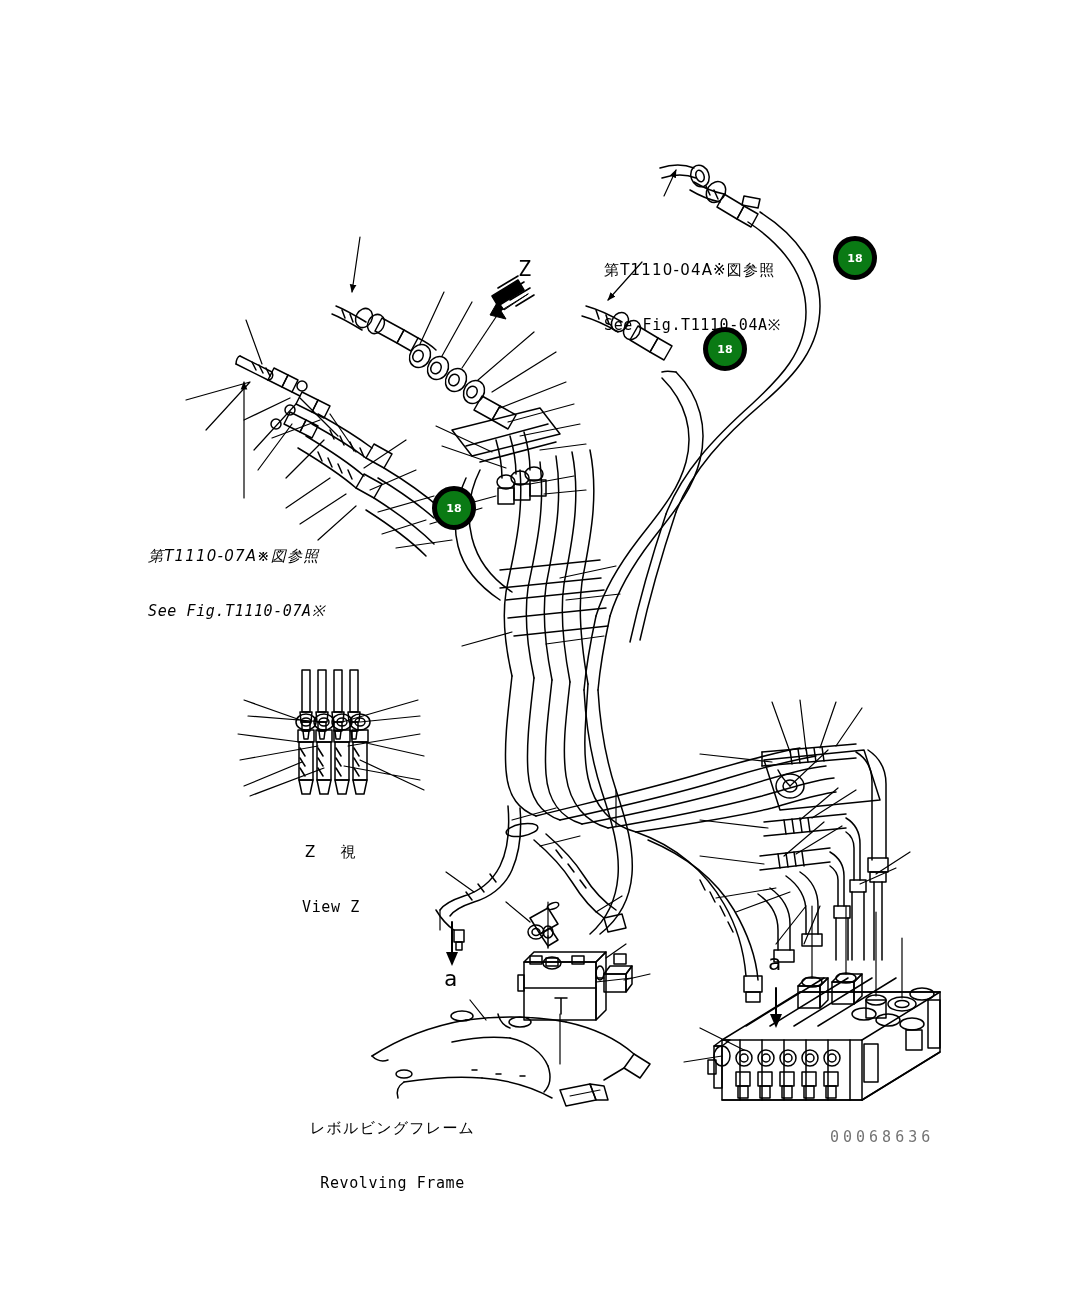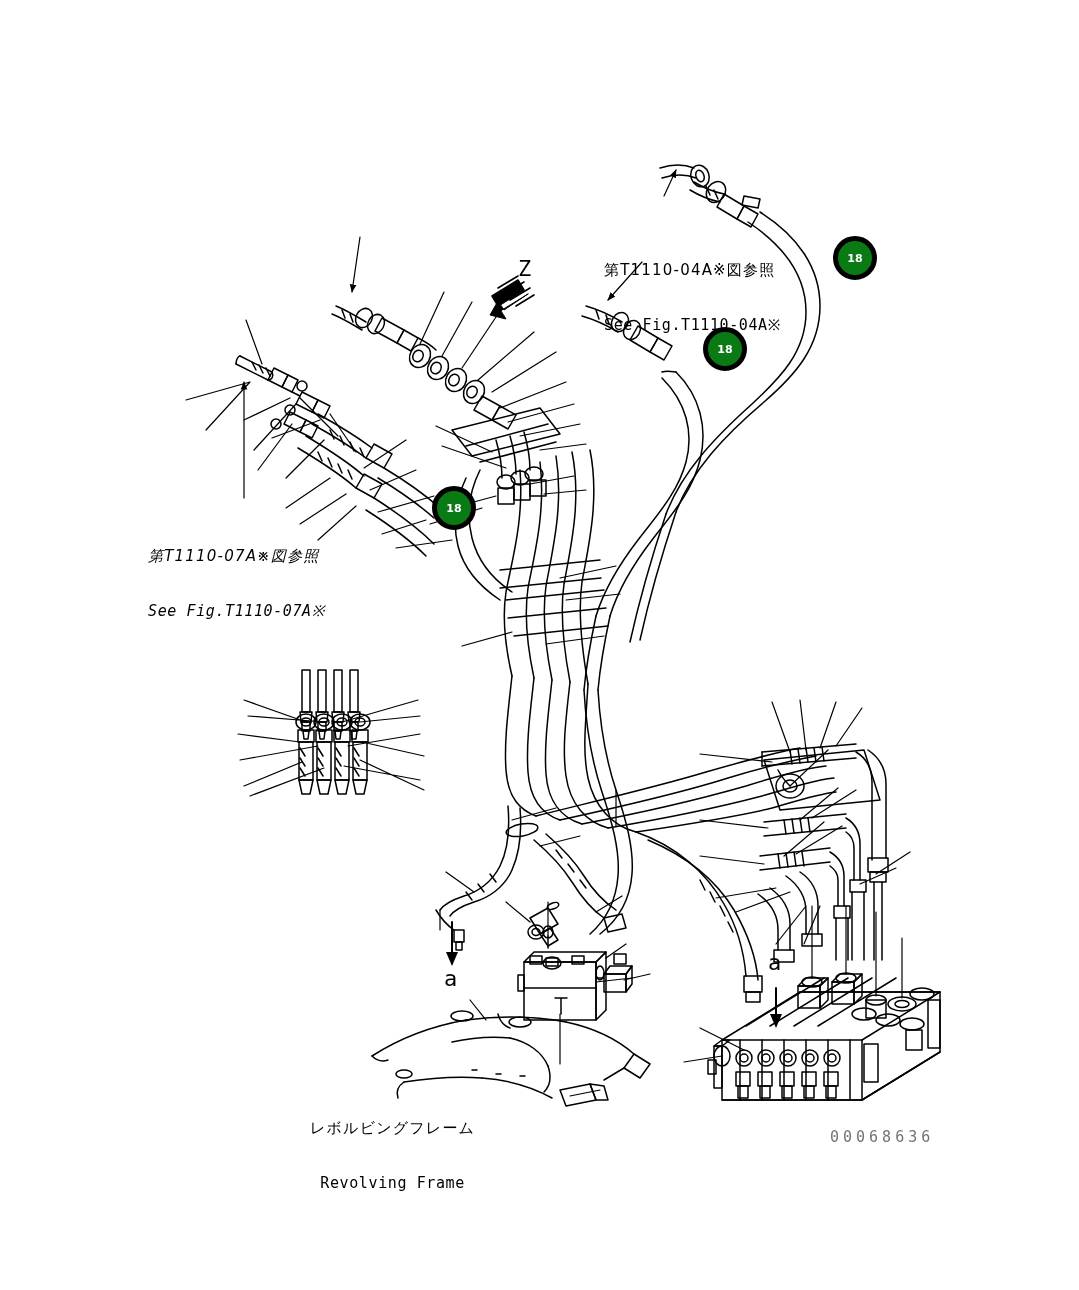--- a/index.html
+++ b/index.html
@@ -611,20 +611,24 @@
   <div class="lbl" style="left:562px; top:224px;margin-left:42px;">
     <span class="jp">第T1110-04A※図参照</span>
     <span class="en">See Fig.T1110-04A※</span>
   </div>
 
   <div class="lbl" style="left:148px; top:510px;font-style:italic;">
     <span class="jp">第T1110-07A※図参照</span>
     <span class="en">See Fig.T1110-07A※</span>
   </div>
 
+  <div class="lbl lbl-center" style="left:302px; top:806px;">
+    <span class="jp">Z    視</span>
+    <span class="en">View Z</span>
+  </div>
 
   <div class="lbl lbl-center" style="left:310px; top:1082px;">
     <span class="jp">レボルビングフレーム</span>
     <span class="en">Revolving Frame</span>
   </div>
 
 
   <div class="marker-letter" style="left:518px; top:256px;">Z</div>
   <div class="marker-letter" style="left:444px; top:966px;">a</div>
   <div class="marker-letter" style="left:768px; top:950px;">a</div>

